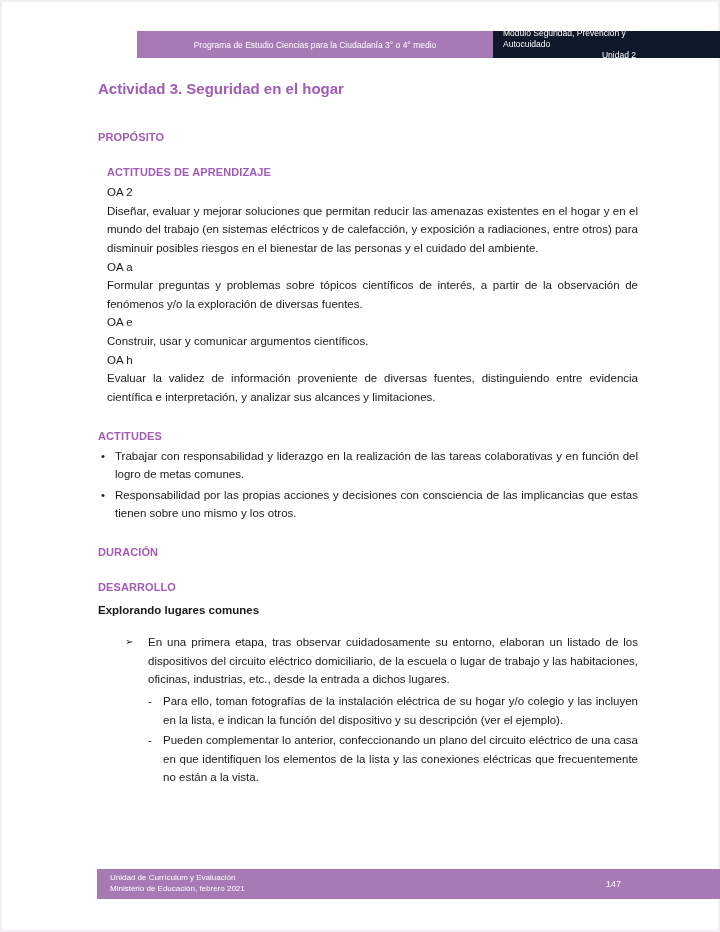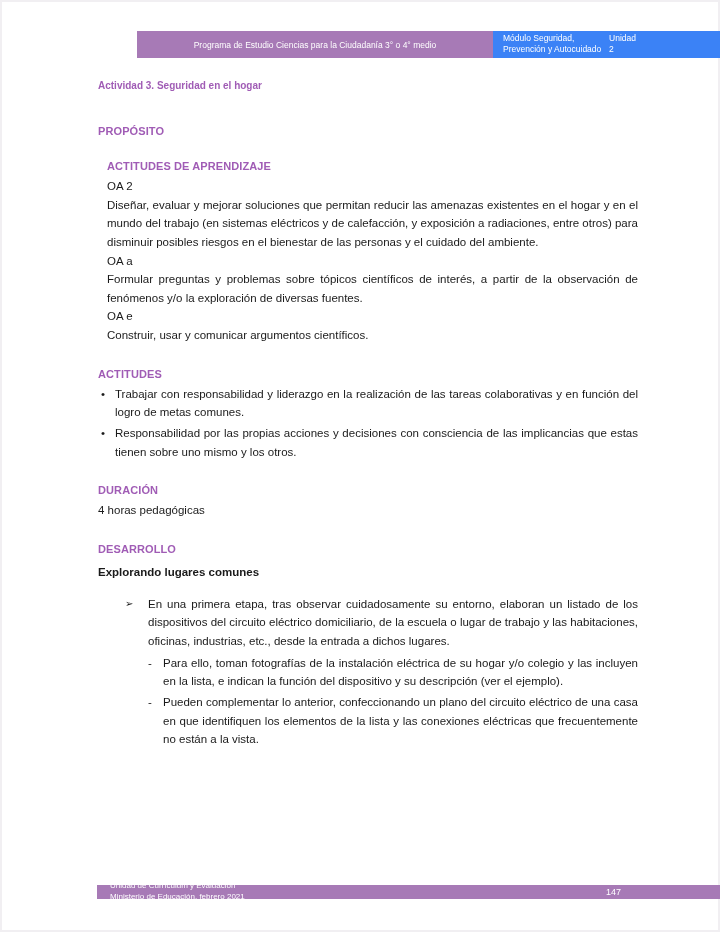--- a/index.html
+++ b/index.html
@@ -33,41 +33,41 @@
     color: #fff;
     font-size: 8.5px;
     display: flex;
     align-items: center;
     justify-content: center;
     text-align: center;
     padding: 0 6px;
   }
   .bar-right {
     flex: 1;
-    background: #3b82f6;
+    background: #0f172a;
     color: #fff;
     font-size: 8.5px;
     display: flex;
-    flex-direction: row;
+    flex-direction: column;
     justify-content: center;
-    align-items: flex-start;
+    align-items: flex-end;
     padding: 2px 84px 2px 10px;
     line-height: 1.3;
   }
 
   
   .content {
     position: absolute;
     top: 80px;
     left: 98px;
     width: 540px;
   }
   .doc-title {
     color: #a05cb5;
-    font-size: 10px;
+    font-size: 15px;
     font-weight: bold;
     margin-bottom: 34px;
   }
   .sec-heading {
     color: #a05cb5;
     font-size: 11px;
     font-weight: bold;
     margin-bottom: 5px;
     letter-spacing: .1px;
   }
@@ -91,21 +91,21 @@
   .arrow-marker { width: 23px; flex: 0 0 23px; font-size: 10px; line-height: 1.86; }
   .arrow-text { flex: 1; }
   .dash-item { display: flex; margin-left: 50px; margin-bottom: 2px; }
   .dash-marker { width: 15px; flex: 0 0 15px; font-size: 11.5px; line-height: 1.62; }
   .dash-text { flex: 1; }
 
   
   .footer {
     position: absolute;
     left: 97px; right: 0; bottom: 33px;
-    height: 14px;
+    height: 30px;
     background: #a77ab6;
     color: #fff;
     display: flex;
     align-items: center;
   }
   .footer-left {
     font-size: 8px;
     line-height: 1.35;
     padding-left: 13px;
   }
@@ -148,37 +148,40 @@
         <p class="oa-text">Diseñar, evaluar y mejorar soluciones que permitan reducir las amenazas existentes en el hogar y en el mundo del trabajo (en sistemas eléctricos y de calefacción, y exposición a radiaciones, entre otros) para disminuir posibles riesgos en el bienestar de las personas y el cuidado del ambiente.</p>
       </div>
       <div>
         <div class="oa-code">OA a</div>
         <p class="oa-text">Formular preguntas y problemas sobre tópicos científicos de interés, a partir de la observación de fenómenos y/o la exploración de diversas fuentes.</p>
       </div>
       <div>
         <div class="oa-code">OA e</div>
         <p class="oa-text">Construir, usar y comunicar argumentos científicos.</p>
       </div>
+      <div>
+        <div class="oa-code">OA h</div>
+        <p class="oa-text">Evaluar la validez de información proveniente de diversas fuentes, distinguiendo entre evidencia científica e interpretación, y analizar sus alcances y limitaciones.</p>
+      </div>
     </div>
 
     <div class="section">
       <div class="sec-heading">ACTITUDES</div>
       <div class="bullet-item">
         <span class="bullet-marker">•</span>
         <span class="bullet-text">Trabajar con responsabilidad y liderazgo en la realización de las tareas colaborativas y en función del logro de metas comunes.</span>
       </div>
       <div class="bullet-item">
         <span class="bullet-marker">•</span>
         <span class="bullet-text">Responsabilidad por las propias acciones y decisiones con consciencia de las implicancias que estas tienen sobre uno mismo y los otros.</span>
       </div>
     </div>
 
     <div class="section">
       <div class="sec-heading">DURACIÓN</div>
-      <p class="body">4 horas pedagógicas</p>
     </div>
 
     <div class="section">
       <div class="sec-heading">DESARROLLO</div>
       <div class="sub-heading">Explorando lugares comunes</div>
 
       <div class="arrow-item">
         <span class="arrow-marker">➢</span>
         <span class="arrow-text">En una primera etapa, tras observar cuidadosamente su entorno, elaboran un listado de los dispositivos del circuito eléctrico domiciliario, de la escuela o lugar de trabajo y las habitaciones, oficinas, industrias, etc., desde la entrada a dichos lugares.</span>
       </div>

